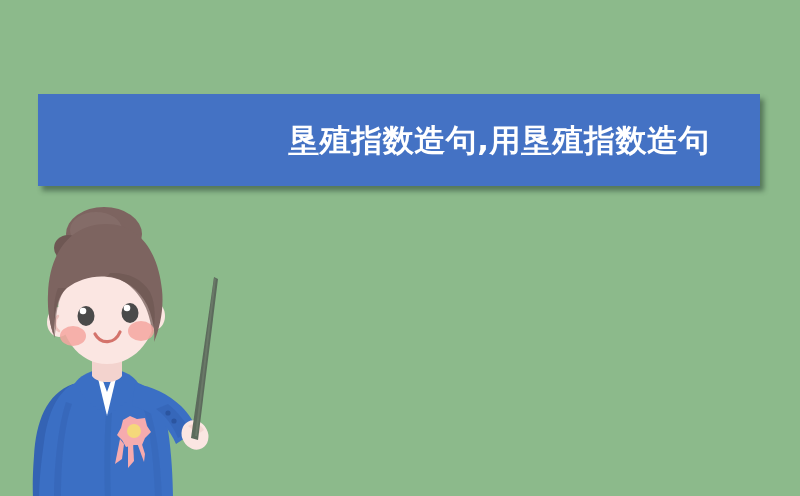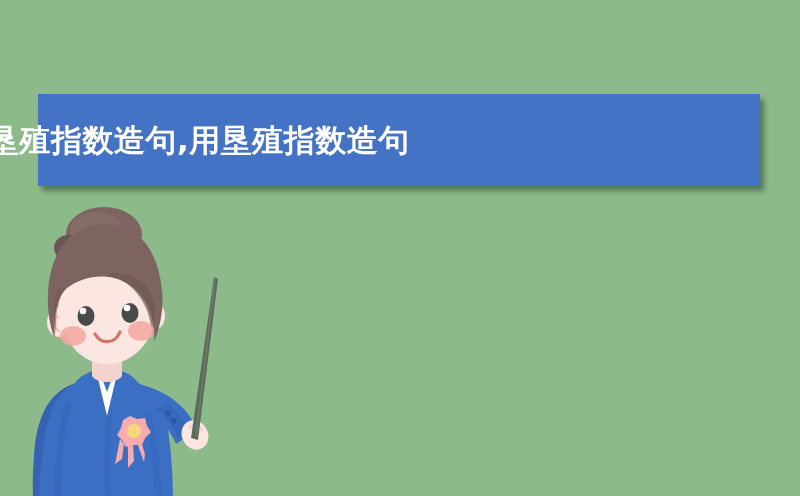--- a/index.html
+++ b/index.html
@@ -25,21 +25,21 @@
   #title-banner {
     position: absolute;
     left: 38px;
     top: 94px;
     width: 722px;
     height: 92px;
     background: #4472C4;
     box-shadow: 4px 5px 5px rgba(20, 40, 30, 0.45);
     display: flex;
     align-items: center;
-    justify-content: flex-start;
+    justify-content: flex-end;
   }
   #title-text {
     color: #FFFFFF;
     font-family: "DejaVu Sans", "Liberation Sans", sans-serif;
     font-size: 31px;
     font-weight: bold;
     letter-spacing: 0.5px;
     line-height: 1;
     white-space: nowrap;
     text-align: center;

